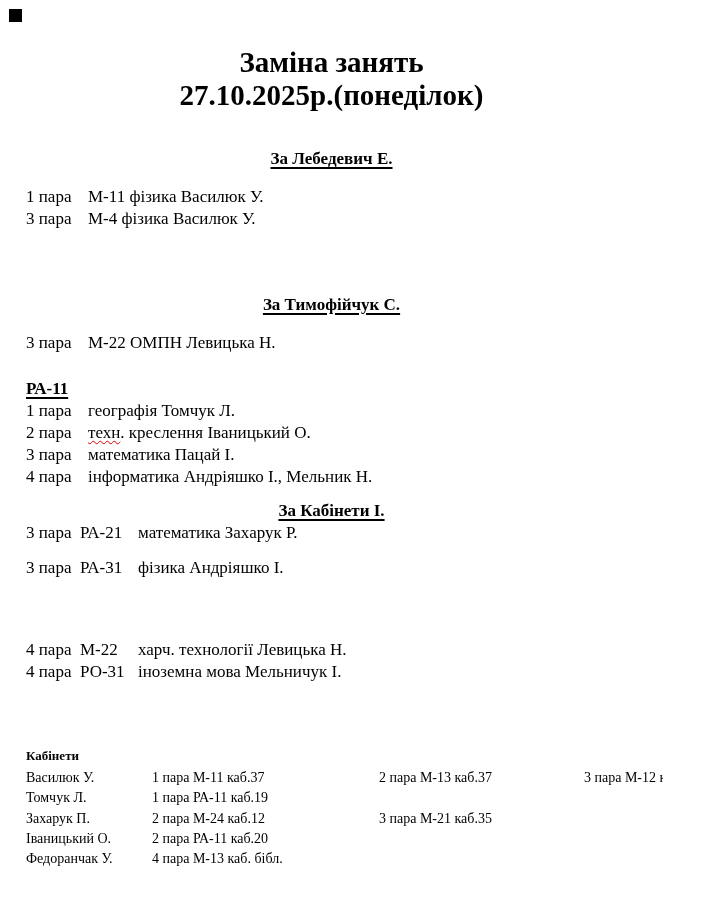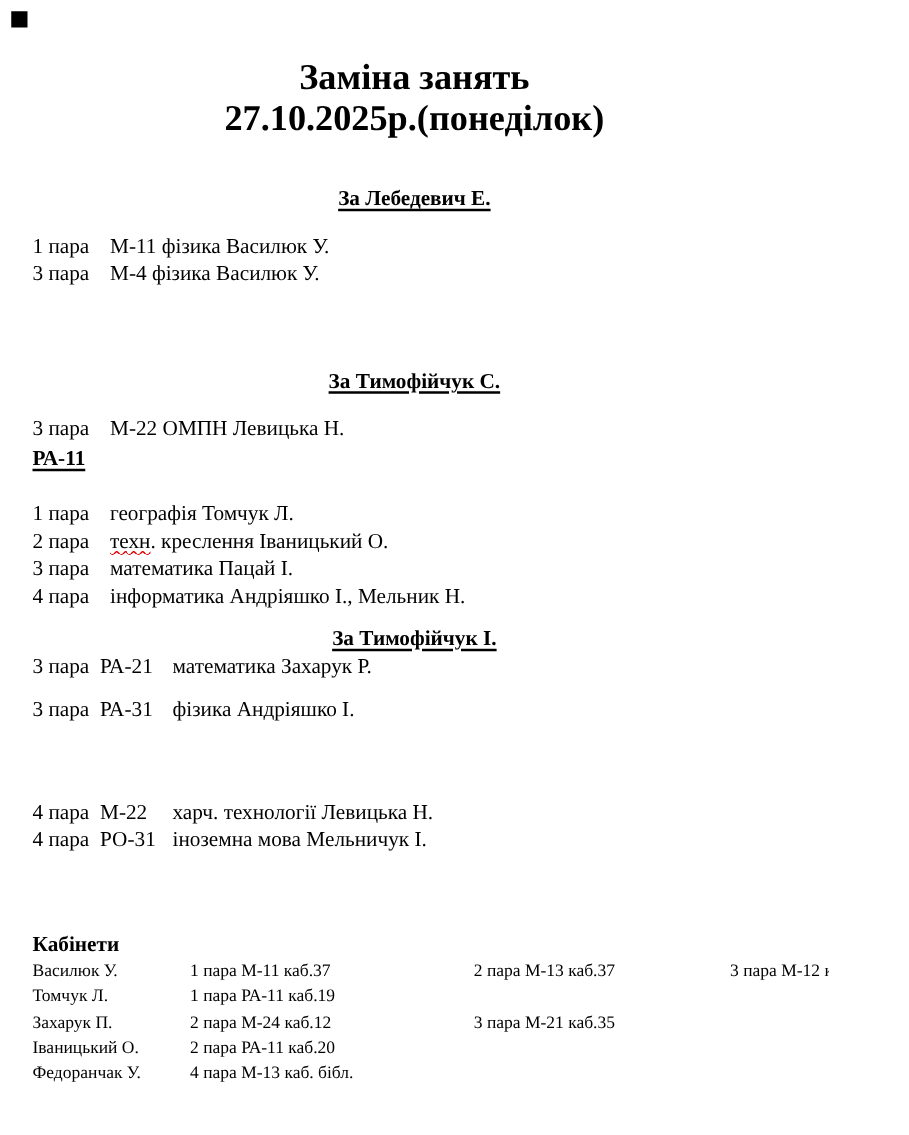--- a/index.html
+++ b/index.html
@@ -72,21 +72,21 @@
   .sp-hd {
     text-decoration-line: underline;
     text-decoration-style: wavy;
     text-decoration-color: #e00000;
     text-decoration-thickness: 1px;
     text-underline-offset: 5px;
   }
   .kab-heading {
     position: absolute;
     left: 26px; top: 745px;
-    font-size: 17px;
+    font-size: 13px;
     line-height: 22px;
     font-weight: bold;
   }
   .kab-table {
     position: absolute;
     left: 26px; top: 768px;
     font-size: 14px;
     line-height: 20.3px;
   }
   .kab-row { display: flex; }
@@ -115,32 +115,32 @@
     <div class="line"><span class="num">3 пара</span><span>М-4 фізика Василюк У.</span></div>
   </div>
 
   <div class="sec-heading" style="top:294px">
     <span class="hd">За Тимофійчук С.</span>
   </div>
   <div class="lines" style="top:332px">
     <div class="line"><span class="num">3 пара</span><span>М-22 ОМПН Левицька Н.</span></div>
   </div>
 
-  <div class="left-heading" style="top:356px">
+  <div class="left-heading" style="top:378px">
     <span class="hd-left">РА-11</span>
   </div>
   <div class="lines" style="top:400px">
     <div class="line"><span class="num">1 пара</span><span>географія Томчук Л.</span></div>
     <div class="line"><span class="num">2 пара</span><span class="sp">техн</span><span>. креслення Іваницький О.</span></div>
     <div class="line"><span class="num">3 пара</span><span>математика Пацай І.</span></div>
     <div class="line"><span class="num">4 пара</span><span>інформатика Андріяшко І., Мельник Н.</span></div>
   </div>
 
   <div class="sec-heading" style="top:500px">
-    <span class="hd">За Тимофійчук І.</span>
+    <span class="hd">За Кабінети І.</span>
   </div>
   <div class="lines" style="top:522px">
     <div class="line"><span class="num-s">3 пара</span><span class="grp">РА-21</span><span>математика Захарук Р.</span></div>
   </div>
 
   <div class="lines" style="top:557px">
     <div class="line"><span class="num-s">3 пара</span><span class="grp">РА-31</span><span>фізика Андріяшко І.</span></div>
   </div>
 
   <div class="lines" style="top:639px">

